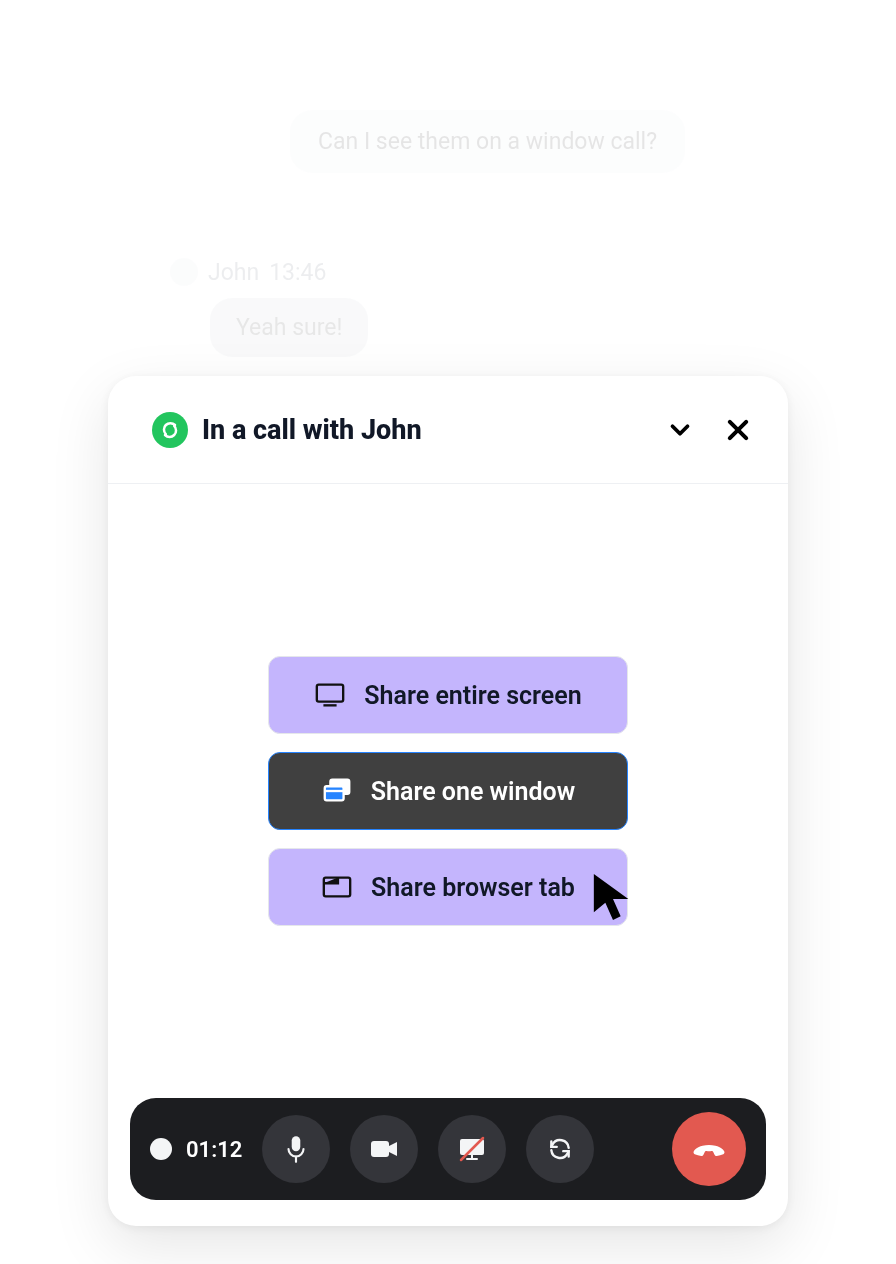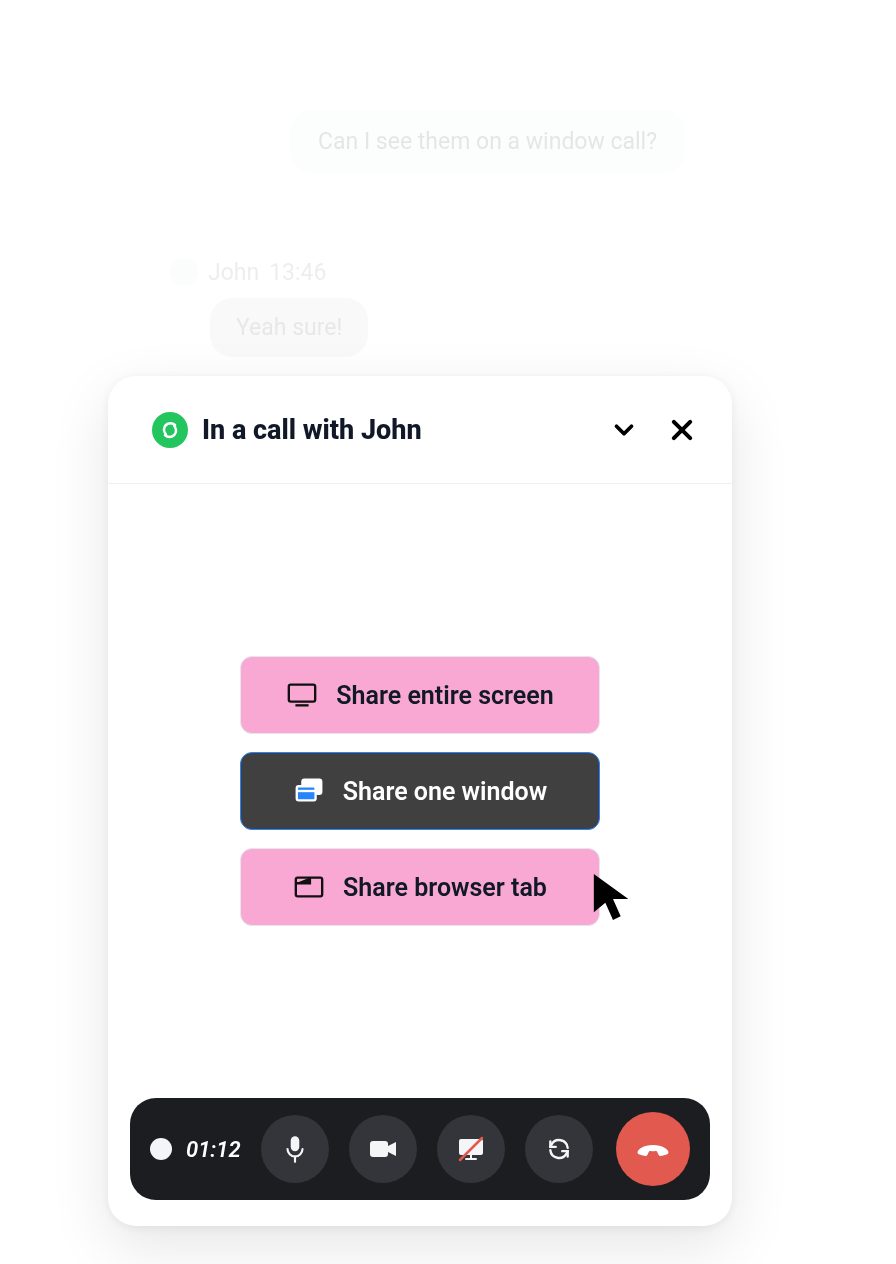--- a/index.html
+++ b/index.html
@@ -36,21 +36,21 @@
     color: #444;
     display: inline-block;
     margin-left: 100px;
     margin-top: 12px;
   }
 
   
   .call-panel {
     position: absolute;
     left: 108px; top: 376px;
-    width: 624px; height: 850px;
+    width: 680px; height: 850px;
     background: #ffffff;
     border-radius: 28px;
     box-shadow: 0 20px 60px rgba(0,0,0,0.1), 0 2px 10px rgba(0,0,0,0.06);
     display: flex; flex-direction: column;
     overflow: hidden;
   }
   .call-header {
     height: 108px;
     border-bottom: 1px solid #eef0f3;
     display: flex; align-items: center;
@@ -78,21 +78,21 @@
   .share-options {
     flex: 1;
     display:flex; flex-direction:column; gap:18px;
     align-items:center; justify-content:center;
     position: relative;
   }
   .share-btn {
     width: 360px; height: 78px;
     border: 1px solid #e5e7eb;
     border-radius: 12px;
-    background: #f9a8d4;
+    background: #c4b5fd;
     display:flex; align-items:center; justify-content:center;
     gap: 18px;
     font-size: 25px; font-weight: 600; color: #111827;
     cursor:pointer;
   }
   .share-btn.active {
     background: #404040;
     border-color: #2684ff;
     color: #fff;
   }
@@ -106,21 +106,20 @@
   }
 
   .call-bar {
     margin: 0 22px 26px 22px;
     height: 102px;
     background: #1c1d20;
     border-radius: 26px;
     display:flex; align-items:center;
     padding: 0 20px;
     gap: 20px;
-    font-style: italic;
   }
   .rec {
     display:flex; align-items:center; gap:14px;
     color:#fff; font-size:22px; font-weight:600;
   }
   .rec-dot {
     width: 22px; height: 22px; border-radius:50%;
     background:#f4f5f6;
   }
   .circle-btn {

